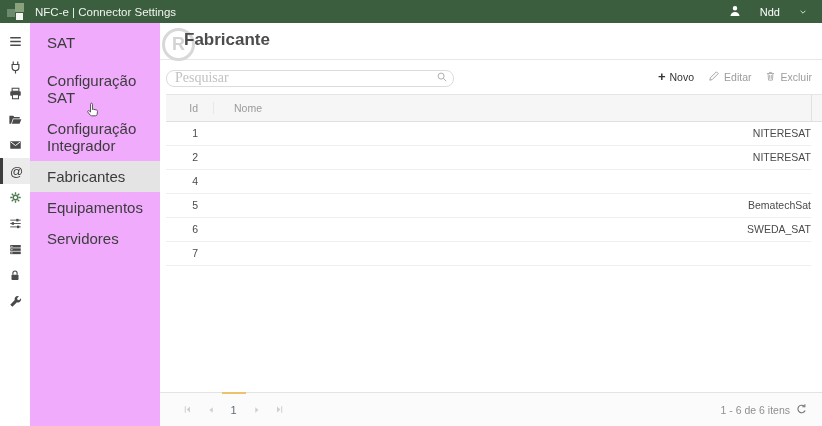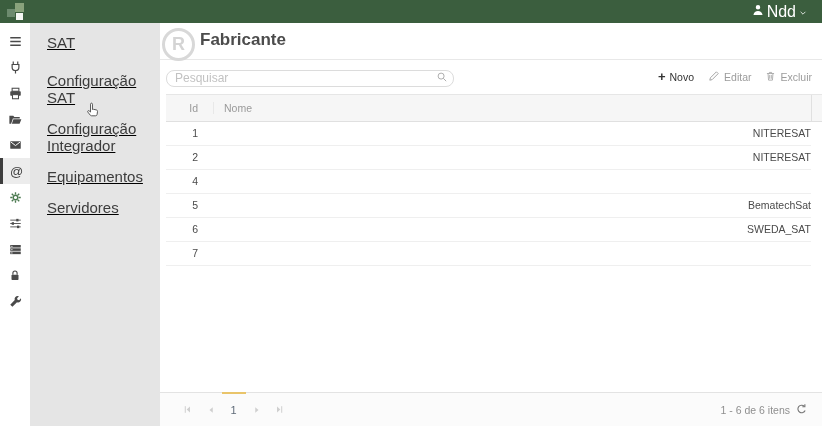--- a/index.html
+++ b/index.html
@@ -8,68 +8,68 @@
   .app { position:relative; width:822px; height:426px; background:#fff; }
 
   
   .topbar { height:23px; background:#3b5e3e; display:flex; align-items:center; color:#fff; }
   .logo { position:relative; width:20px; height:20px; margin-left:7px; flex:0 0 auto; }
   .logo .sq { position:absolute; display:block; }
   .logo .sq1 { left:8px; top:1px;  width:9px; height:9px; background:#89a27c; }
   .logo .sq2 { left:0;   top:7px;  width:8px; height:8px; background:#6c8a6e; }
   .logo .sq3 { left:9px; top:11px; width:7px; height:7px; background:#f4f6f3; }
   .topbar-title { margin-left:8px; font-size:11.5px; color:#f2f4f1; }
-  .user { margin-left:auto; margin-right:14px; display:flex; align-items:center; gap:2px;
-          font-size:16px; color:#fff; cursor:pointer; }
+  .user { margin-left:auto; margin-right:14px; display:flex; align-items:center; gap:18px;
+          font-size:11px; color:#fff; cursor:pointer; }
 
   
   .body { display:flex; height:403px; }
 
   
   .rail { width:30px; background:#fff; padding-top:5px; flex:0 0 auto; }
   .rail-item { height:26px; display:flex; align-items:center; justify-content:center;
                color:#4a4a4a; cursor:pointer; }
   .rail-item.selected { background:#ececec; border-left:3px solid #3d3d3d; }
   .rail-item .at { font-size:13px; color:#3f3f3f; }
   .rail-item.accent { color:#4c7a50; }
 
   
-  .sidebar { width:130px; background:#e5e5e5; flex:0 0 auto;text-decoration:underline; }
+  .sidebar { width:130px; background:#f0abfc; flex:0 0 auto; }
   .sidebar-title { font-size:15px; color:#3a3a3a; padding:11px 0 14px 17px; }
   .sidebar-item { font-size:15px; color:#3c3c3c; padding:7px 0 7px 17px; cursor:pointer; }
   .sidebar-item.selected { background:#e4e4e4; }
 
   
   .main { flex:1 1 auto; position:relative; background:#fff; }
   .page-header { position:relative; height:37px; border-bottom:1px solid #e8e8e8; }
   .r-badge { position:absolute; left:2px; top:5px; width:33px; height:33px; border:3px solid #d8d8d8;
              border-radius:50%; display:flex; align-items:center; justify-content:center;
              font-size:18px; font-weight:bold; color:#d4d4d4; background:#fff; }
-  .page-title { position:absolute; left:40px; top:7px; font-size:17px; font-weight:600; color:#4c4c4c; }
+  .page-title { position:absolute; left:24px; top:7px; font-size:17px; font-weight:600; color:#4c4c4c; }
 
   .toolbar-row { display:flex; align-items:center; margin:8px 10px 0 6px; }
   .search-box { position:relative; width:288px; }
   .search-box input { width:100%; height:17px; border:1px solid #dcdcdc; border-radius:8px;
-                      font-size:12px; padding:0 22px 0 8px; color:#555; outline:none;
-                      font-family:Liberation Sans, sans-serif; }
+                      font-size:14px; padding:0 22px 0 8px; color:#555; outline:none;
+                      font-family:Liberation Serif, serif; }
   .search-box input::placeholder { color:#c2c2c2; }
   .search-box svg { position:absolute; right:6px; top:3px; }
   .actions { margin-left:auto; display:flex; align-items:center; gap:14px; }
   .btn { display:flex; align-items:center; gap:4px; background:none; border:none; cursor:pointer;
          font-size:10.5px; font-family:"Liberation Sans", sans-serif; }
   .btn.primary { color:#333; }
   .btn.muted { color:#9c9c9c; }
   .btn .plus { font-size:13px; font-weight:bold; line-height:10px; }
 
   
   .grid { margin:7px 0 0 6px; }
   .grid-header { display:flex; height:28px; background:#f6f6f6; border-top:1px solid #e6e6e6;
                  border-bottom:1px solid #e0e0e0; align-items:center; font-size:10.5px; color:#9a9a9a; }
   .col-id   { width:47px; text-align:right; padding-right:15px; flex:0 0 auto; }
-  .col-nome { flex:1 1 auto; padding-left:10px; border-left:1px solid #e8e8e8; }
+  .col-nome { flex:1 1 auto; padding-left:20px; border-left:1px solid #e8e8e8; }
   .grid-row .col-nome { border-left:none;text-align:right; }
   .header-spacer { width:11px; height:100%; border-left:1px solid #e0e0e0; flex:0 0 auto; }
   .grid-row { display:flex; height:24px; align-items:center; font-size:10.5px; color:#4a4a4a;
               border-bottom:1px solid #efefef; margin-right:11px; cursor:pointer; }
 
   
   .pager { position:absolute; left:0; right:0; bottom:0; height:34px; background:#fbfbfb;
            border-top:1px solid #e3e3e3; display:flex; align-items:center; padding:0 14px 0 16px; }
   .page-indicator { position:absolute; left:62px; top:-1px; width:24px; height:2px; background:#e9c46a; }
   .pg-btn { width:23px; height:22px; display:flex; align-items:center; justify-content:center;
@@ -86,20 +86,21 @@
 <body>
 
 <div class="app">
 
   <header class="topbar">
     <div class="logo">
       <i class="sq sq1"></i>
         <i class="sq sq2"></i>
         <i class="sq sq3"></i>
     </div>
+    <div class="topbar-title">NFC-e | Connector Settings</div>
     <div class="user">
       <span>
         <svg width="14" height="14" viewBox="0 0 20 20">
             <path d="M10 3a3.2 3.2 0 1 1 0 6.4A3.2 3.2 0 0 1 10 3zM3.5 17c.5-3.5 3.2-5.4 6.5-5.4s6 1.9 6.5 5.4z" fill="#fff"></path>
           </svg>
       </span>
       <span>Ndd</span>
       <span>
         <svg width="10" height="8" viewBox="0 0 20 20">
             <path d="M4 7l6 6 6-6" fill="none" stroke="#fff" stroke-width="2"></path>
@@ -177,20 +178,21 @@
         <svg width="15" height="15" viewBox="0 0 20 20">
             <path d="M13 2.6a4.2 4.2 0 0 0-4 5.5L3 14.2l2.9 2.9 6.1-6.1a4.2 4.2 0 0 0 5.3-5.3l-2.5 2.5-2.1-.6-.6-2.1 2.5-2.5A4.2 4.2 0 0 0 13 2.6z" fill="currentColor"></path>
           </svg>
       </div>
     </nav>
 
     <nav class="sidebar">
       <div class="sidebar-title">SAT</div>
       <div class="sidebar-item">Configuração SAT</div>
       <div class="sidebar-item">Configuração Integrador</div>
+      <div class="sidebar-item selected">Fabricantes</div>
       <div class="sidebar-item">Equipamentos</div>
       <div class="sidebar-item">Servidores</div>
     </nav>
 
     <main class="main">
       <div class="page-header">
         <div class="r-badge">
           <span>R</span>
         </div>
         <h1 class="page-title">Fabricante</h1>

